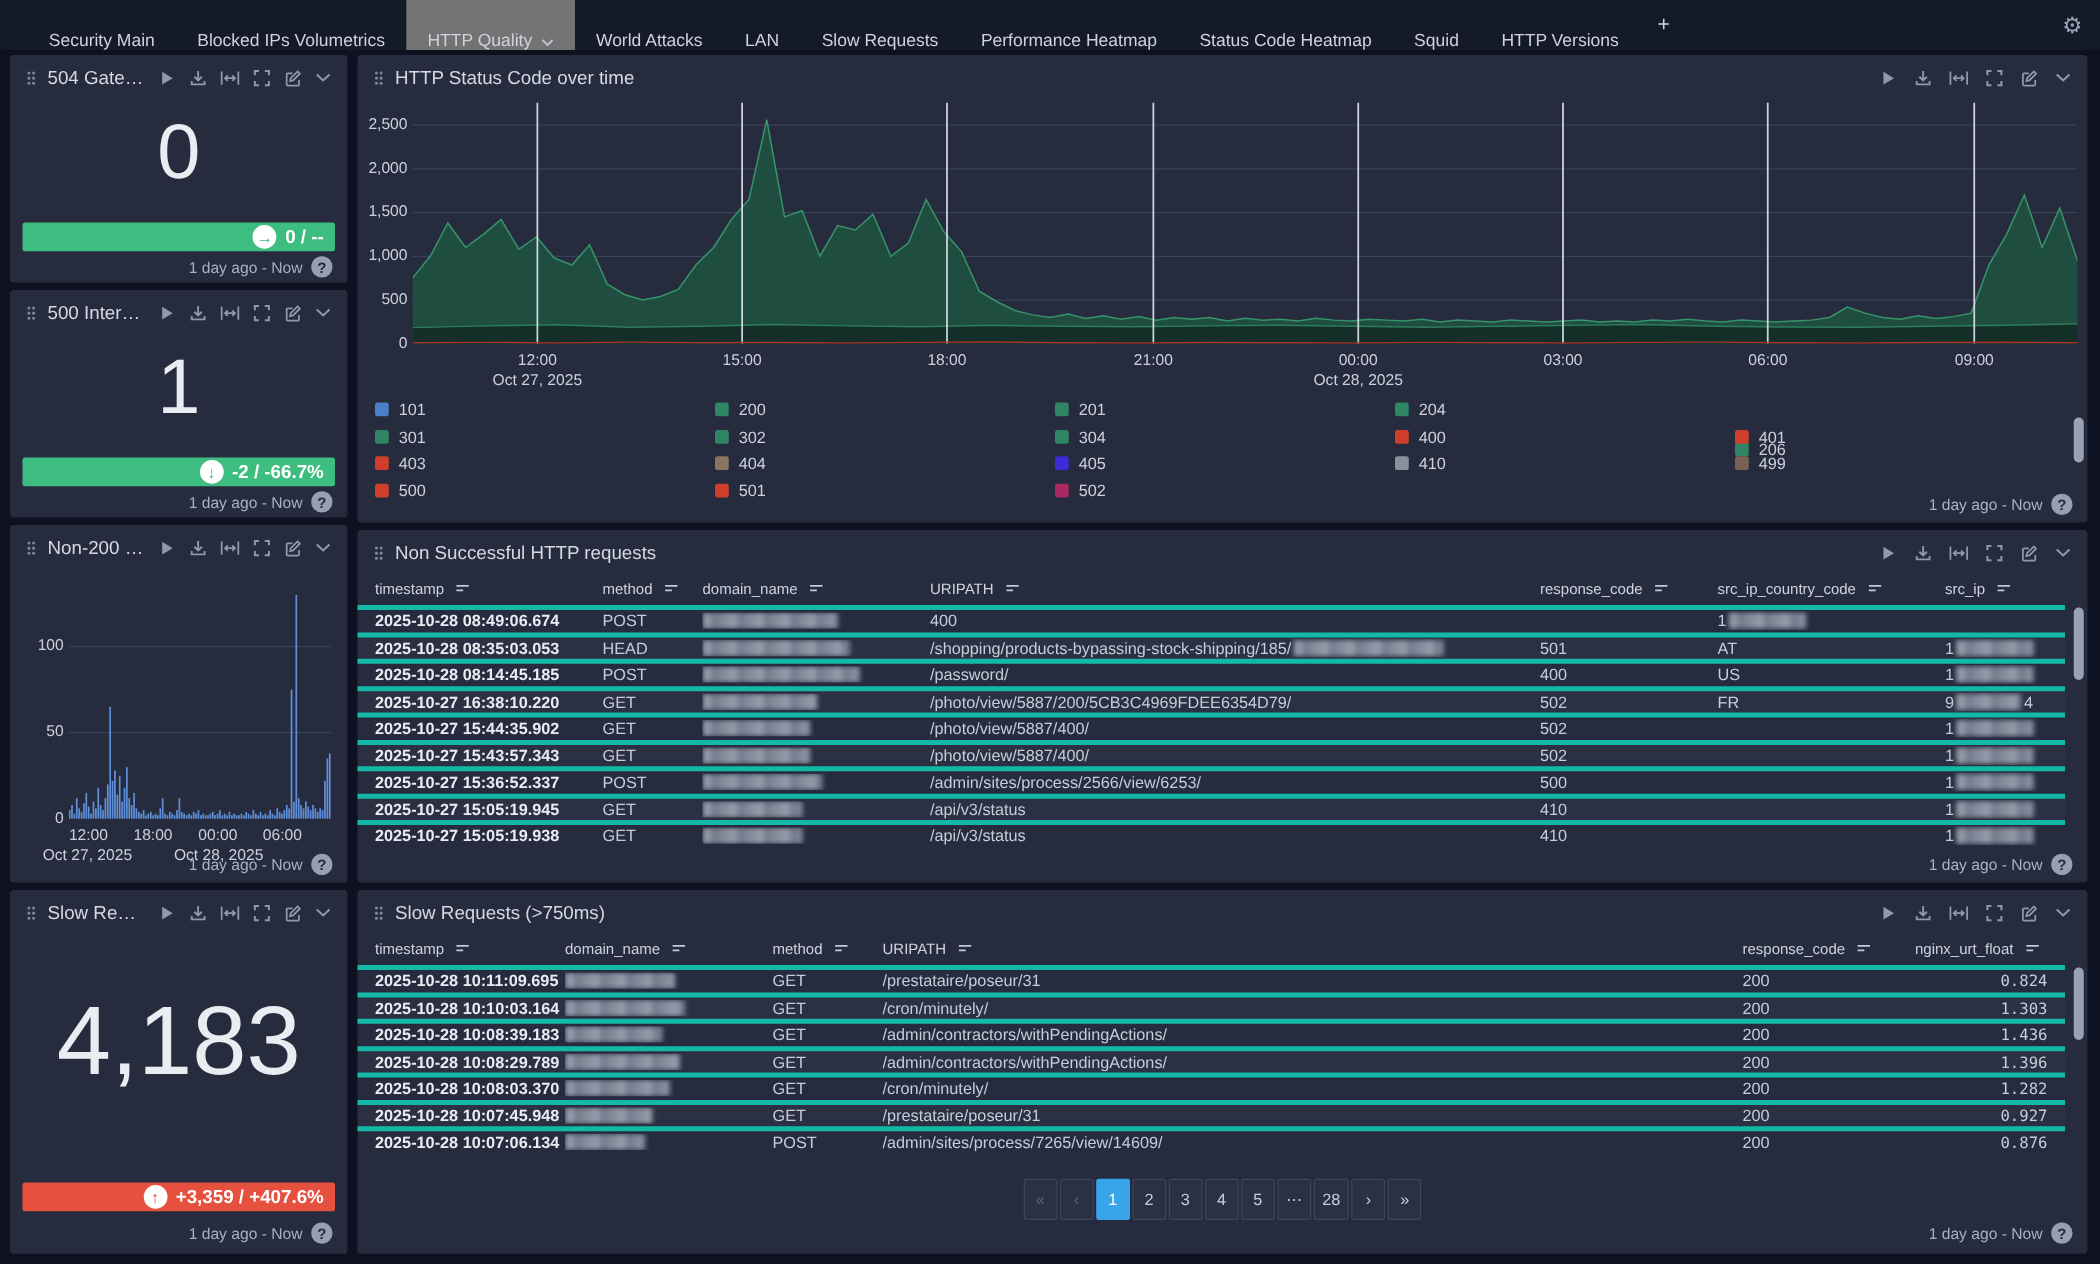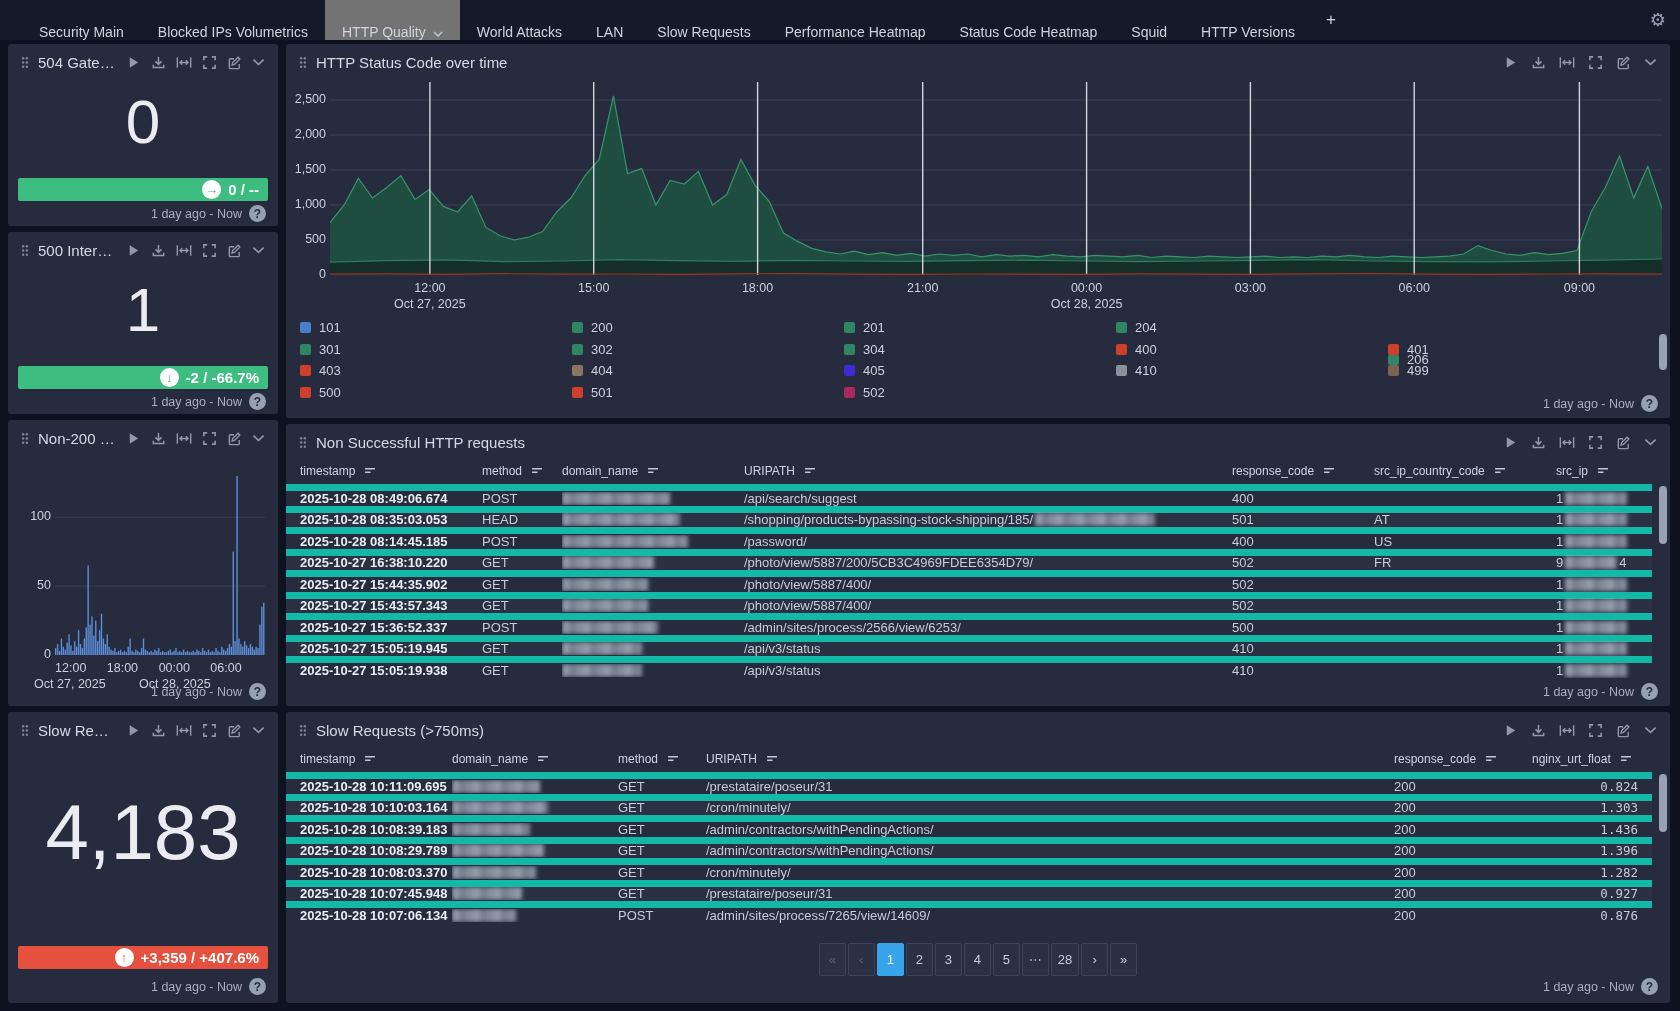--- a/index.html
+++ b/index.html
@@ -40,21 +40,21 @@
   .axlabel{position:absolute;font-size:12.5px;color:#ccd1dc;text-align:center;}
   .aylabel{position:absolute;font-size:12.5px;color:#ccd1dc;text-align:right;}
   .legend{position:absolute;left:12px;right:14px;}
   .lgitem{position:absolute;display:flex;align-items:center;gap:8px;height:21px;cursor:pointer;}
   .lgswatch{width:11px;height:11px;border-radius:2px;flex:none;}
   .lgtext{font-size:13px;color:#ccd1dc;}
   
   .tblhead,.tblrow{display:grid;padding-left:14px;align-items:center;}
   .tblhead{height:26px;font-size:12px;color:#ced3df;}
   .thcell{display:flex;align-items:center;gap:9px;cursor:pointer;white-space:nowrap;overflow:hidden;}
-  .tblrow{height:21.5px;font-size:13px;color:#c6ccd9;border-top:7px solid #14b8a6;}
+  .tblrow{height:21.5px;font-size:13px;color:#c6ccd9;border-top:4px solid #14b8a6;}
   .tblrow:nth-child(even){background:rgba(255,255,255,0.022);}
   .cell{white-space:nowrap;overflow:hidden;display:flex;align-items:center;gap:2px;}
   .ts{font-weight:700;color:#e9ecf3;}
   .mono{font-family:"DejaVu Sans Mono",monospace;font-size:12.5px;justify-content:flex-end;padding-right:14px;}
   .nsgrid{grid-template-columns:182px 80px 182px 488px 142px 182px 1fr;}
   .slgrid{grid-template-columns:152px 166px 88px 688px 138px 1fr;}
   .blur{display:inline-block;height:13px;border-radius:1px;opacity:.8;
         background:repeating-linear-gradient(90deg,#aeb6c4 0 7px,#8d94a4 7px 14px,#9ea6b5 14px 21px);
         filter:blur(2.3px);}
   
@@ -729,23 +729,20 @@
             </svg></span>
         </div>
       </div>
     <div id="nsbody" style="position:absolute;left:0;right:18px;top:60px;">
         <div class="tblrow nsgrid">
           <div class="cell ts">2025-10-28 08:49:06.674</div>
           <div class="cell ">POST</div>
           <div class="cell ">
             <span class="blur" style="width: 108px;"></span>
           </div>
-          <div class="cell ">
-            <span>/api/search/suggest</span>
-          </div>
           <div class="cell ">400</div>
           <div class="cell "></div>
           <div class="cell ">
             <span>1</span>
             <span class="blur" style="width: 62px;"></span>
           </div>
         </div>
         <div class="tblrow nsgrid">
           <div class="cell ts">2025-10-28 08:35:03.053</div>
           <div class="cell ">HEAD</div>

